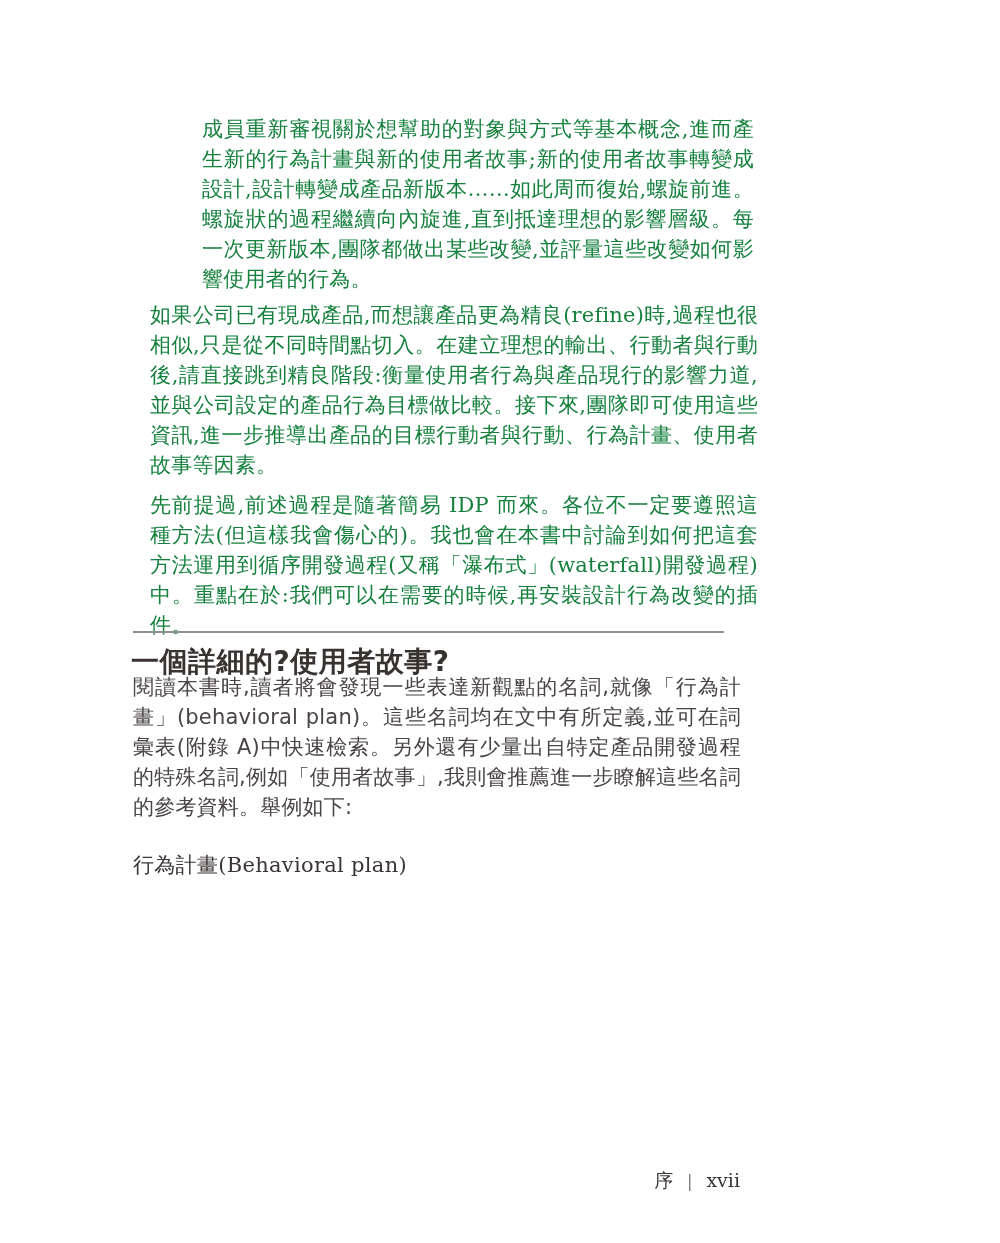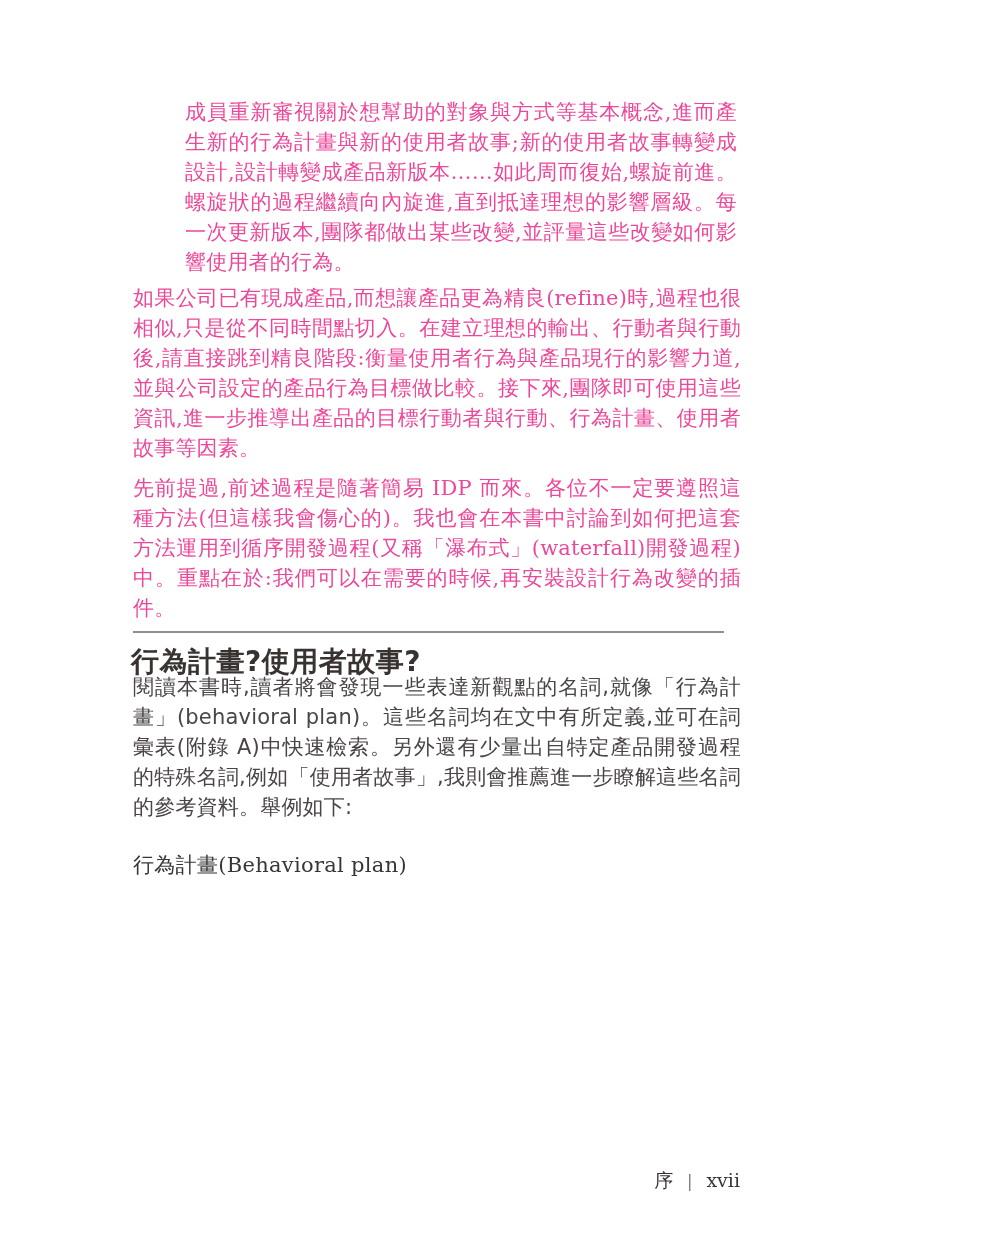--- a/index.html
+++ b/index.html
@@ -14,24 +14,24 @@
     background: #ffffff;
     overflow: hidden;
     font-family: "DejaVu Serif", "Liberation Serif", serif;
   }
   
   .serif-body {
     position: absolute;
     font-family: "DejaVu Serif", "Liberation Serif", serif;
     font-size: 21px;
     line-height: 30px;
-    color: #ec4899;
+    color: #15803d;
     text-align: justify;
     letter-spacing: 0.2px;
-    margin: 0;
+    margin: 17px;
   }
   .blockquote-indent {
     left: 185px;
     width: 552px;
   }
   .full-measure {
     left: 133px;
     width: 608px;
   }
   
@@ -116,21 +116,21 @@
 <div class="page">
 
   <p class="serif-body blockquote-indent" style="top: 97px;">成員重新審視關於想幫助的對象與方式等基本概念,進而產生新的行為計畫與新的使用者故事;新的使用者故事轉變成設計,設計轉變成產品新版本……如此周而復始,螺旋前進。螺旋狀的過程繼續向內旋進,直到抵達理想的影響層級。每一次更新版本,團隊都做出某些改變,並評量這些改變如何影響使用者的行為。</p>
 
   <p class="serif-body full-measure" style="top: 473px;">先前提過,前述過程是隨著簡易 IDP 而來。各位不一定要遵照這種方法(但這樣我會傷心的)。我也會在本書中討論到如何把這套方法運用到循序開發過程(又稱「瀑布式」(waterfall)開發過程)中。重點在於:我們可以在需要的時候,再安裝設計行為改變的插件。</p>
 
   <p class="serif-body full-measure" style="top: 283px;">如果公司已有現成產品,而想讓產品更為精良(refine)時,過程也很相似,只是從不同時間點切入。在建立理想的輸出、行動者與行動後,請直接跳到精良階段:衡量使用者行為與產品現行的影響力道,並與公司設定的產品行為目標做比較。接下來,團隊即可使用這些資訊,進一步推導出產品的目標行動者與行動、行為計畫、使用者故事等因素。</p>
 
   <div class="rule"></div>
 
-  <h1 class="section-heading">行為計畫?使用者故事?</h1>
+  <h1 class="section-heading">一個詳細的?使用者故事?</h1>
 
   <p class="sans-body sans-intro">閱讀本書時,讀者將會發現一些表達新觀點的名詞,就像「行為計畫」(behavioral plan)。這些名詞均在文中有所定義,並可在詞彙表(附錄 A)中快速檢索。另外還有少量出自特定產品開發過程的特殊名詞,例如「使用者故事」,我則會推薦進一步瞭解這些名詞的參考資料。舉例如下:</p>
 
   <h2 class="term-heading">行為計畫(Behavioral plan)</h2>
 
 
   <div class="footer">
     <span>序</span>
     <span class="sep">|</span>
     <span>xvii</span>

